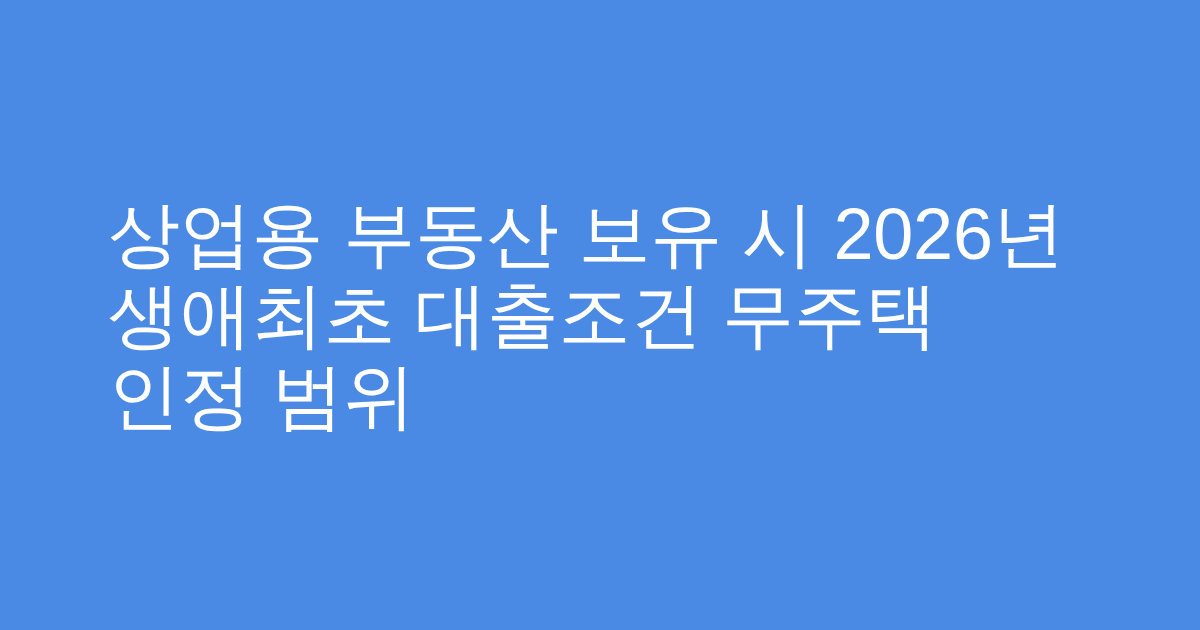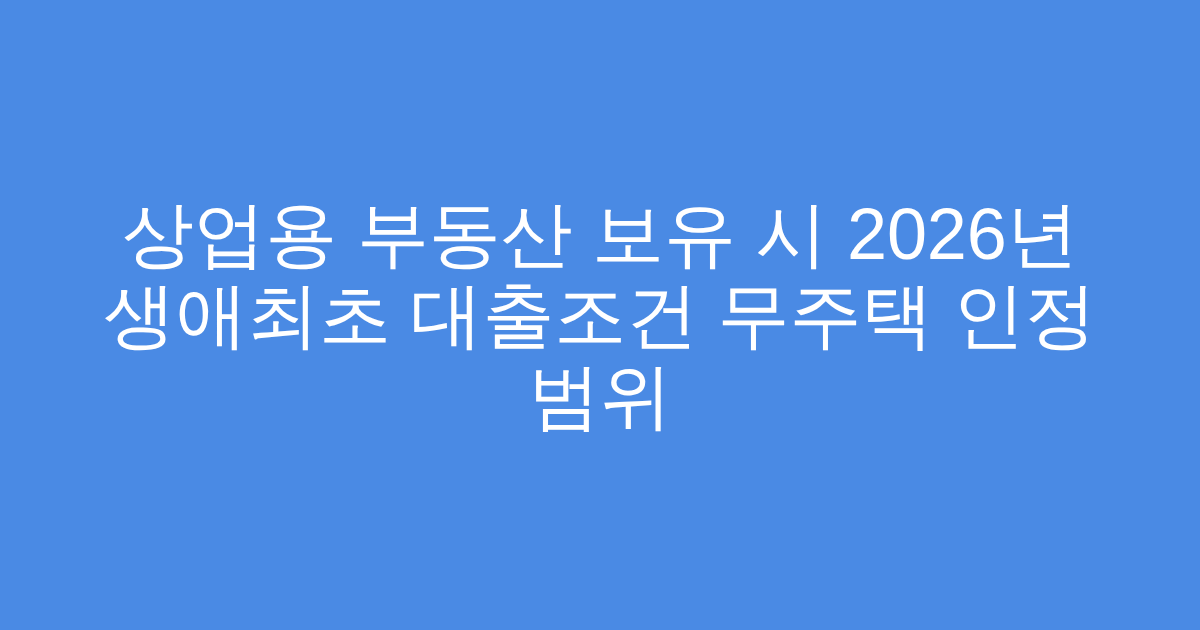--- a/index.html
+++ b/index.html
@@ -27,28 +27,28 @@
     padding: 40px 100px;
   }
 
   .headline-block {
     width: 100%;
     max-width: 1000px;
     text-align: center;
   }
 
   .headline {
-    margin: 0;
+    margin: 8px;
     color: #ffffff;
     font-family: "Liberation Sans", "DejaVu Sans", sans-serif;
     font-size: 72px;
     font-weight: 400;
     line-height: 81px;
     letter-spacing: -0.2px;
-    text-align: center;
+    text-align: left;
     word-break: keep-all;
     overflow-wrap: break-word;
     white-space: pre-wrap;
   }
 </style>
 </head>
 <body>
 
 <div class="og-card">
   <div class="headline-block">

